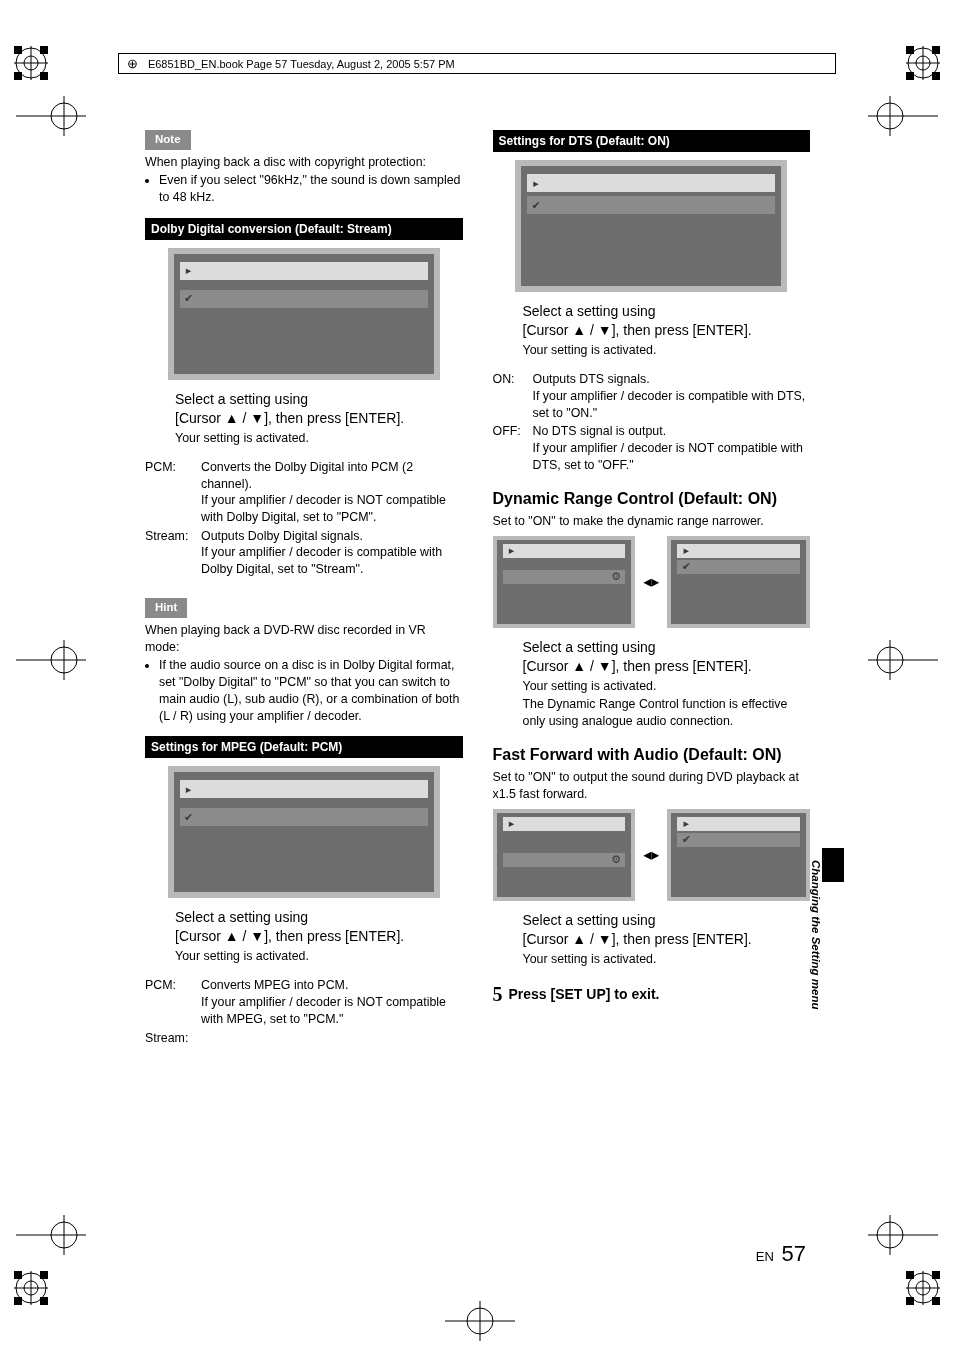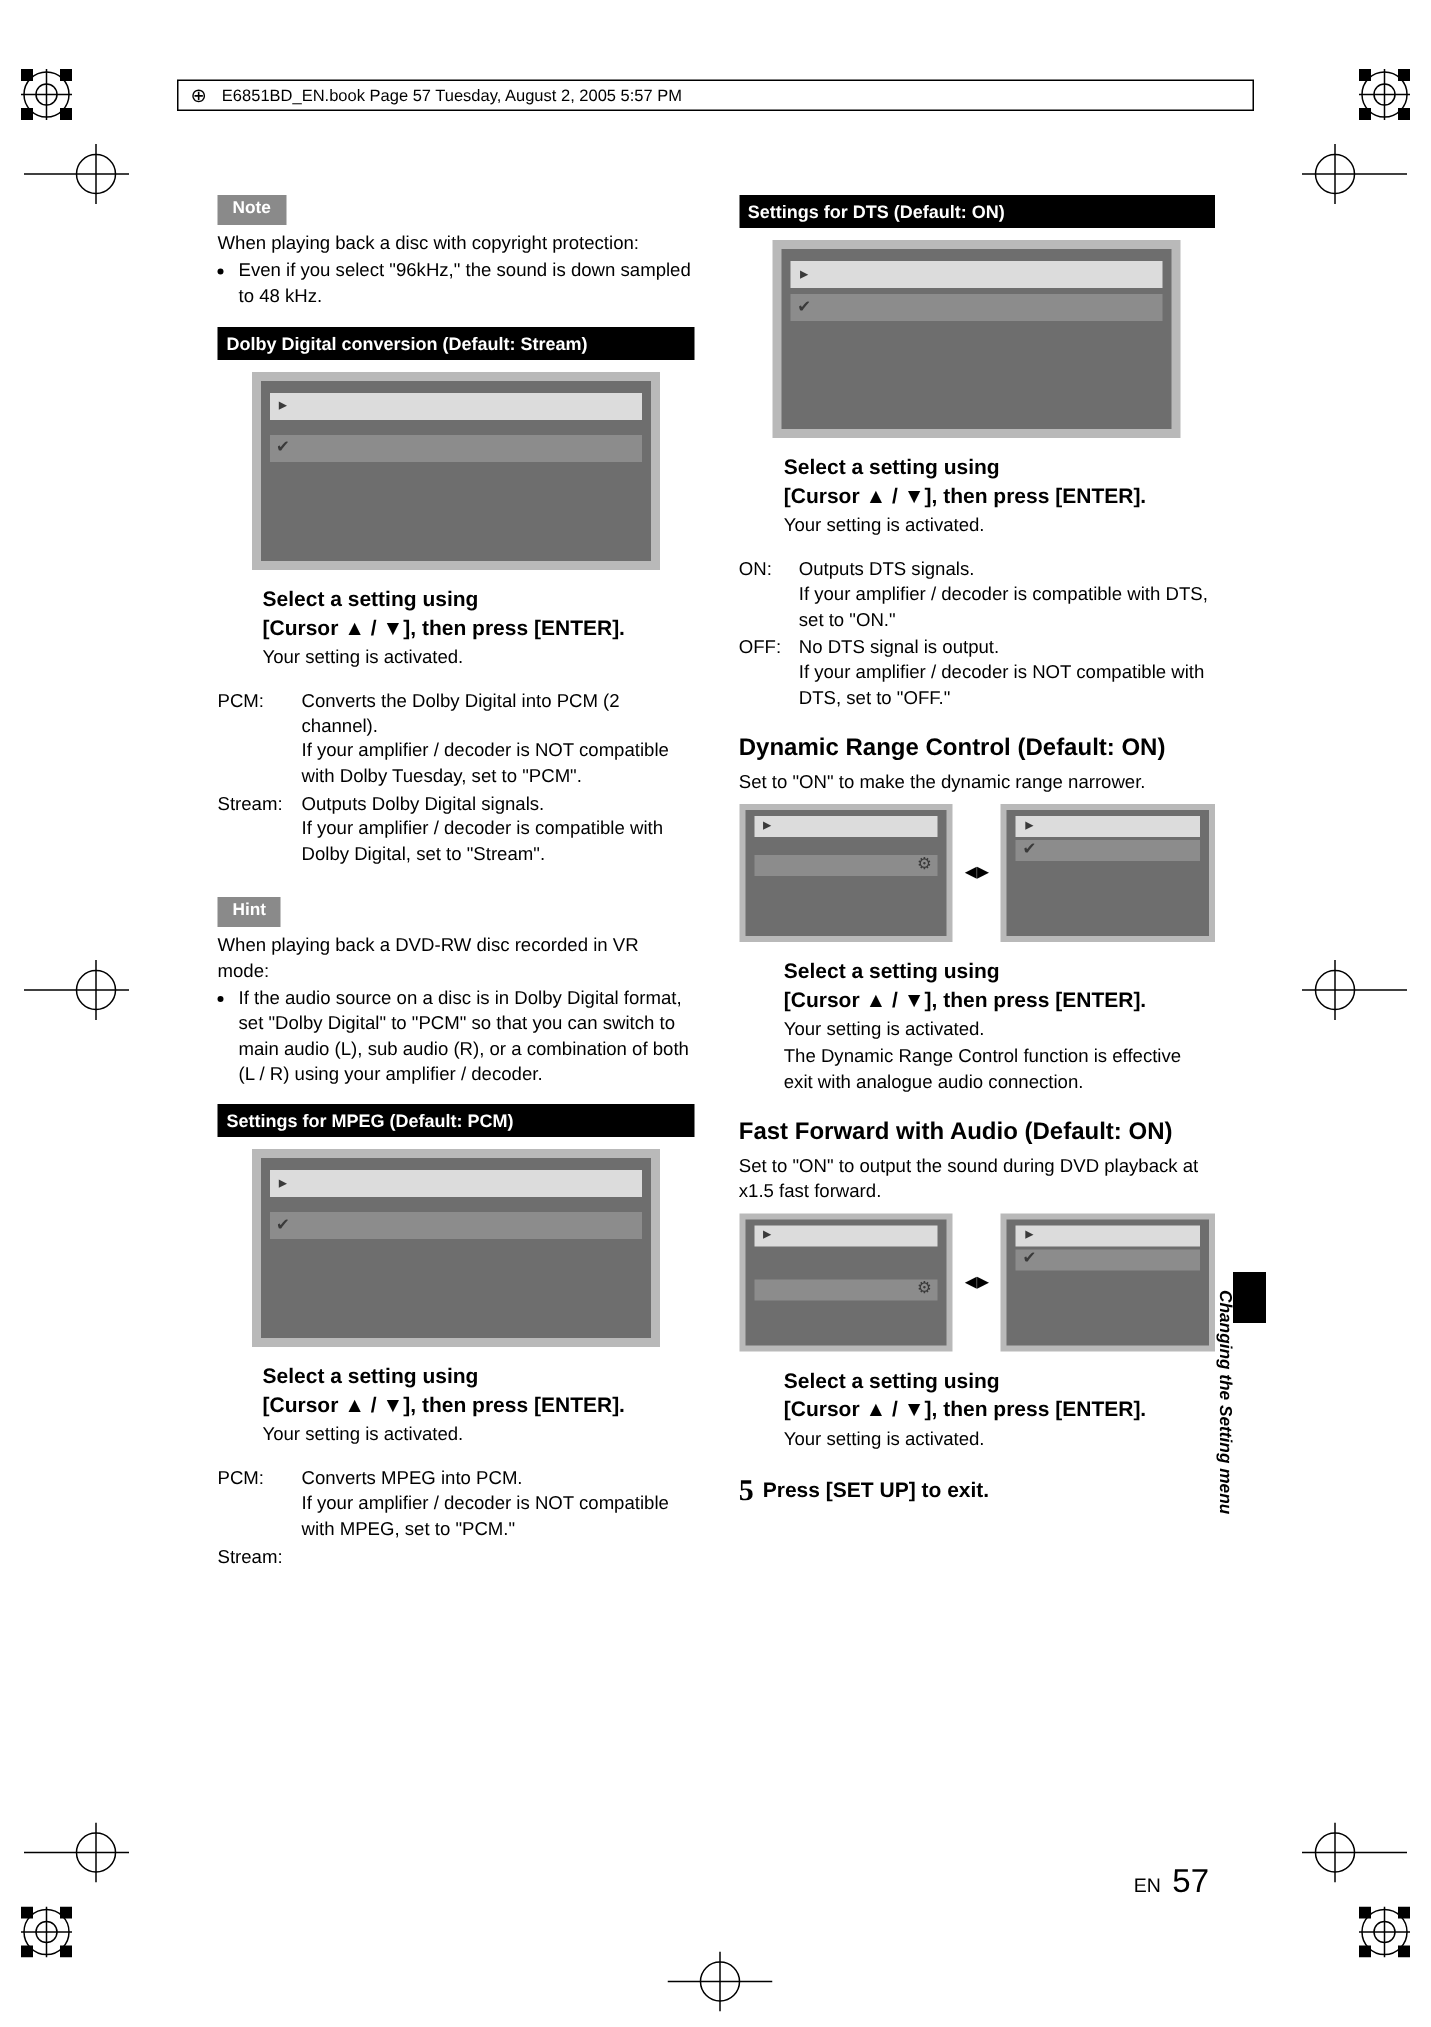--- a/index.html
+++ b/index.html
@@ -71,21 +71,21 @@
     color: #555;
   }
   .row.sel { background: #8c8c8c; }
   .row .icon { width: 18px; text-align: center; color:#3a3a3a; font-size:11px; }
   .mini-shots { display: flex; align-items: center; justify-content: space-between; gap: 8px; margin: 6px 0 10px 0; }
   .mini { width: 46%; background:#b9b9b9; padding:4px; }
   .mini-inner { background:#6e6e6e; height: 84px; position: relative; }
   .mini .row { height: 14px; font-size: 8px; }
   .arrow-mid { font-size: 16px; }
   .instr-head {
-    font-weight: bold;
+    font-weight: normal;
     font-size: 14px;
     margin: 2px 0 2px 30px;
   }
   .instr-sub { margin: 0 0 6px 30px; }
   .deflist { margin-left: 0; }
   .deflist dt { float: left; width: 56px; }
   .deflist dd { margin-left: 56px; margin-bottom: 2px; }
   ul.bul { list-style: disc; padding-left: 14px; margin: 2px 0 6px 0; }
   h3 { font-size: 16px; margin: 14px 0 4px 0; }
   .step5 { font-weight: bold; font-size: 14px; margin-top: 14px; }
@@ -253,21 +253,21 @@
       </div>
     </div>
     <div class="instr-head">
       <span>Select a setting using</span><br>
       <span>[Cursor </span><span class="tri">▲</span><span> / </span><span class="tri">▼</span><span>], then press [ENTER].</span>
     </div>
     <div class="instr-sub">Your setting is activated.</div>
 
     <dl class="deflist">
       <dt>PCM:</dt>
-      <dd><span>Converts the Dolby Digital into PCM (2 channel).</span><br><span>If your amplifier / decoder is NOT compatible with Dolby Tuesday, set to "PCM".</span></dd>
+      <dd><span>Converts the Dolby Digital into PCM (2 channel).</span><br><span>If your amplifier / decoder is NOT compatible with Dolby Digital, set to "PCM".</span></dd>
       <dt>Stream:</dt>
       <dd><span>Outputs Dolby Digital signals.</span><br><span>If your amplifier / decoder is compatible with Dolby Digital, set to "Stream".</span></dd>
     </dl>
 
     <div style="clear:both;height:8px"></div>
     <div class="hint">Hint</div>
     <div>When playing back a DVD-RW disc recorded in VR mode:</div>
     <ul class="bul">
         <li>If the audio source on a disc is in Dolby Digital format, set "Dolby Digital" to "PCM" so that you can switch to main audio (L), sub audio (R), or a combination of both (L / R) using your amplifier / decoder.</li>
       </ul>
@@ -344,21 +344,21 @@
               <span class="icon">✔</span>
             </div>
       </div>
         </div>
     </div>
     <div class="instr-head">
       <span>Select a setting using</span><br>
       <span>[Cursor </span><span class="tri">▲</span><span> / </span><span class="tri">▼</span><span>], then press [ENTER].</span>
     </div>
     <div class="instr-sub" style="margin-bottom:2px">Your setting is activated.</div>
-    <div class="instr-sub">The Dynamic Range Control function is effective exit with analogue audio connection.</div>
+    <div class="instr-sub">The Dynamic Range Control function is effective only using analogue audio connection.</div>
 
     <h3>Fast Forward with Audio (Default: ON)</h3>
     <div>Set to "ON" to output the sound during DVD playback at x1.5 fast forward.</div>
     <div class="mini-shots">
       <div class="mini">
           <div class="mini-inner">
         <div class="row" style="top:4px">
               <span class="icon">▸</span>
             </div>
         <div class="row sel" style="top:40px">

